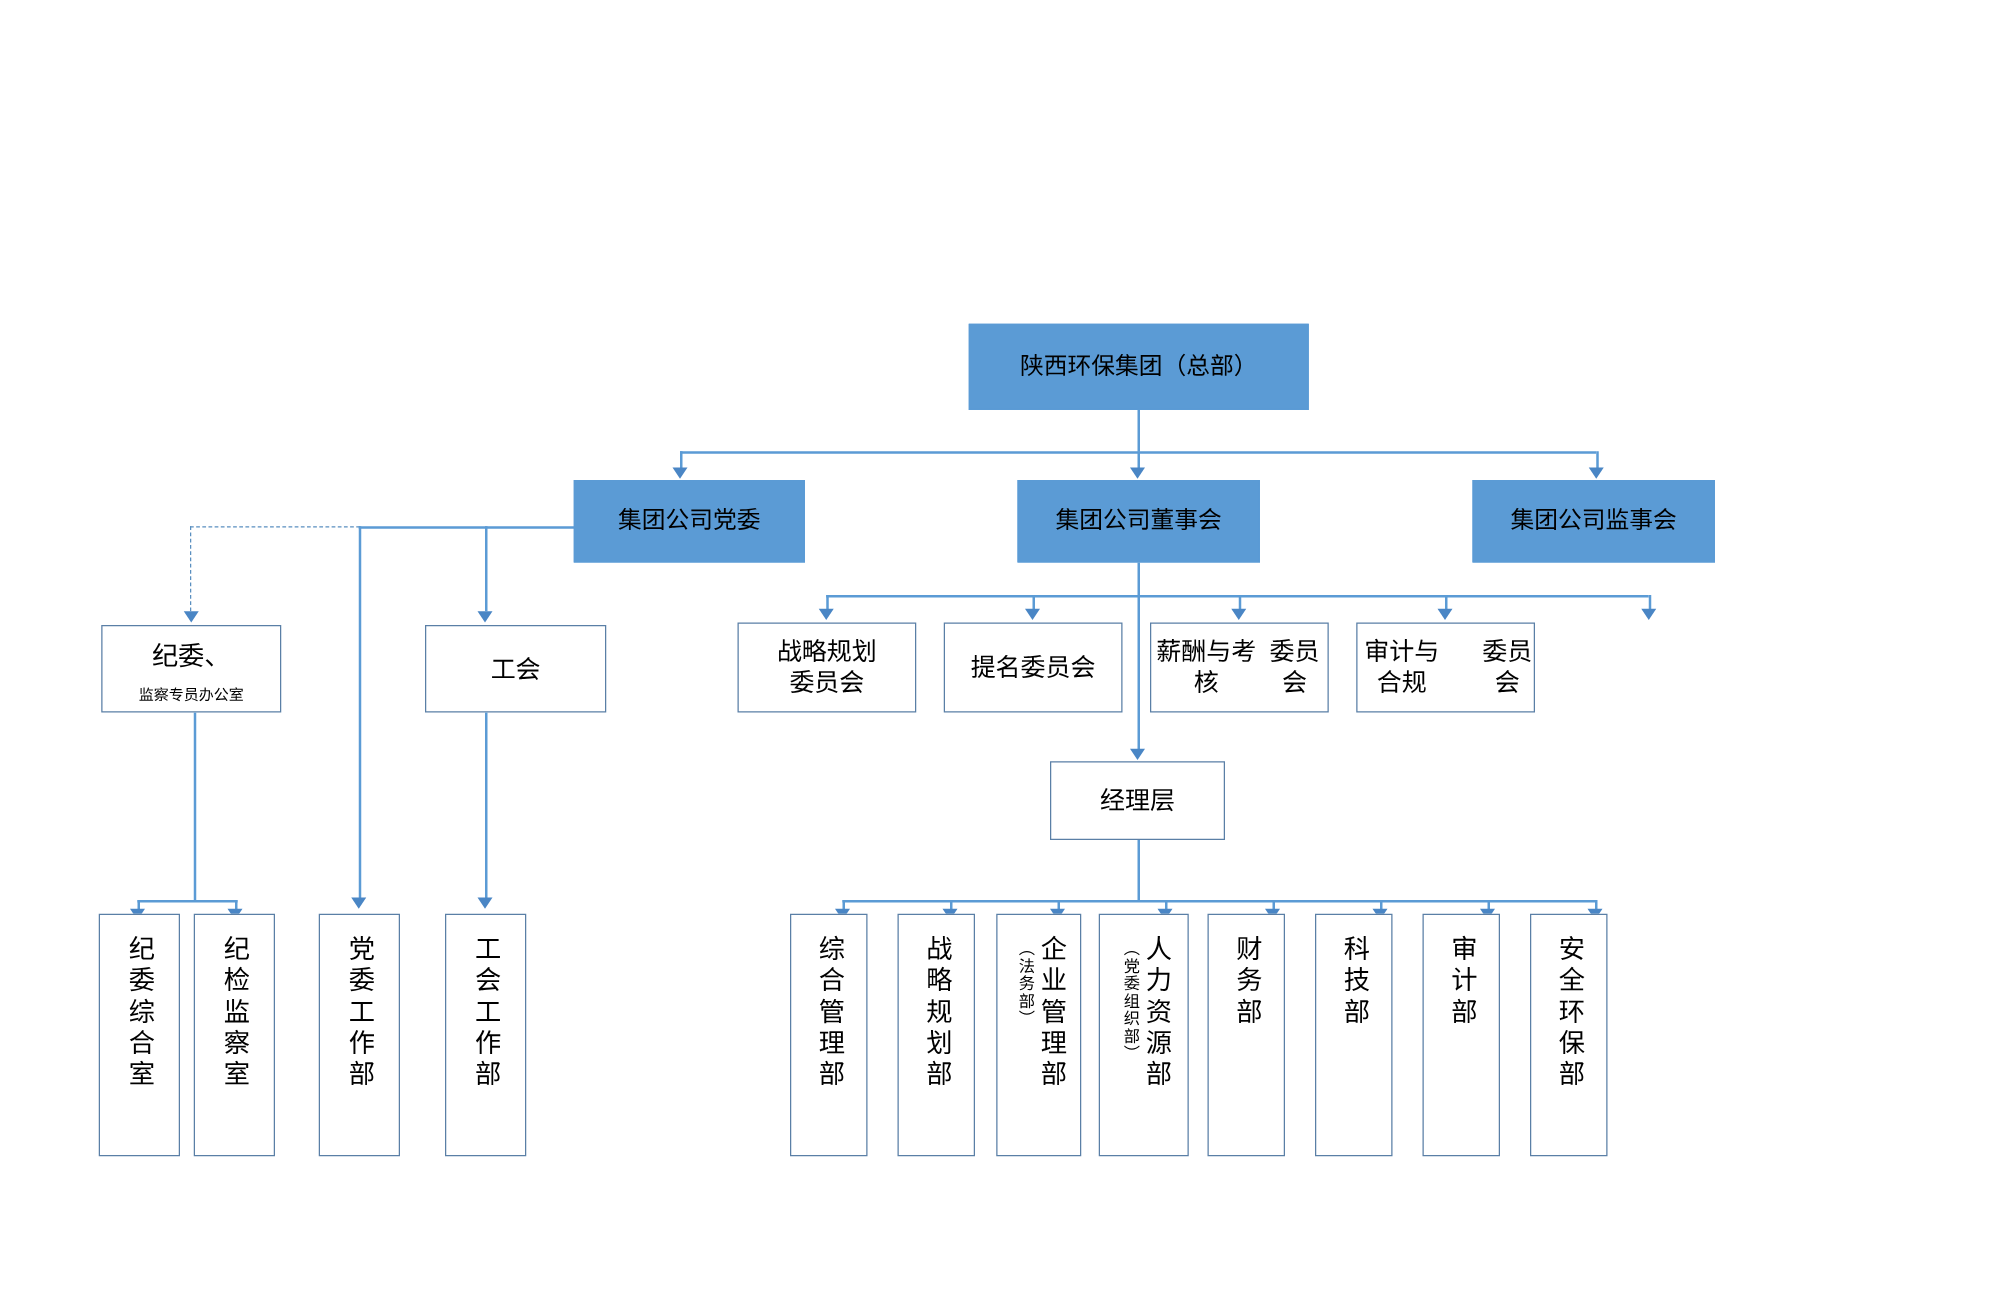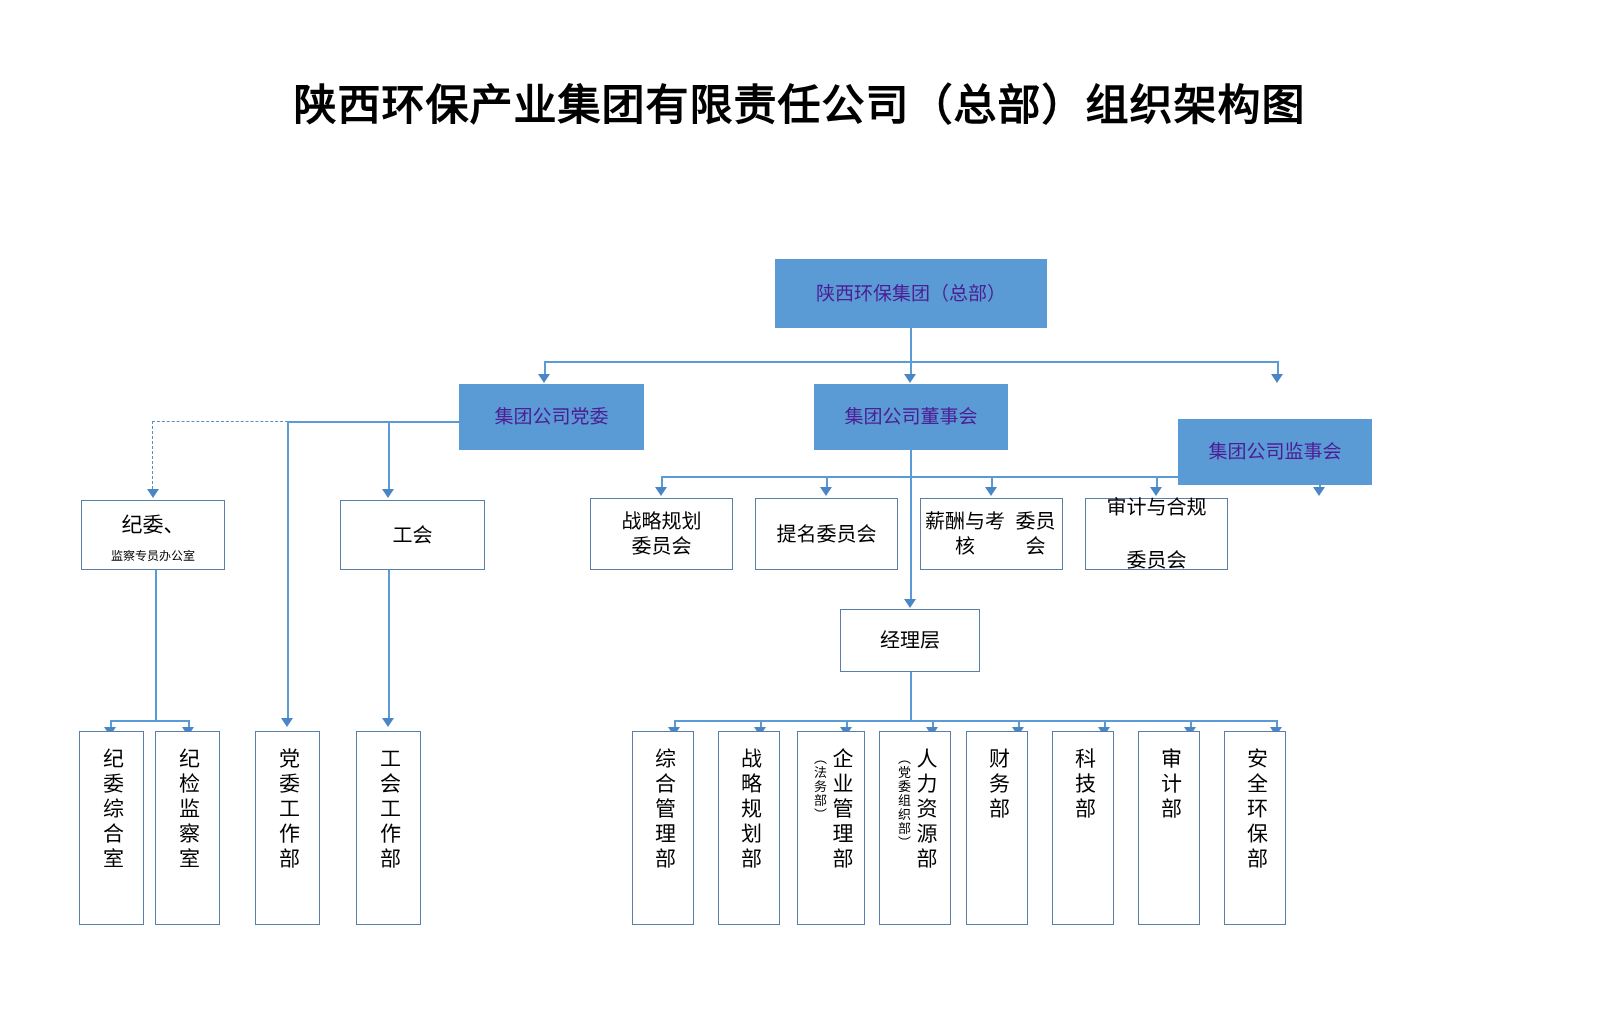--- a/index.html
+++ b/index.html
@@ -35,21 +35,21 @@
     position: absolute;
     box-sizing: border-box;
     display: flex;
     align-items: center;
     justify-content: center;
     text-align: center;
   }
   .node.filled {
     background: #5B9BD5;
     border: 1px solid #5B9BD5;
-    color: #4c1d95;
+    color: #000000;
     font-size: 19px;
     font-weight: normal;
   }
   .node.outline {
     background: #ffffff;
     border: 1px solid #5a7fa6;
     color: #000000;
     font-size: 20px;
   }
   .node .label {
@@ -117,21 +117,20 @@
     border-left: 6px solid transparent;
     border-right: 6px solid transparent;
     border-top: 9px solid #4a86c5;
   }
 </style>
 </head>
 <body>
 
 <div id="canvas">
 
-  <div id="chart-title">陕西环保产业集团有限责任公司（总部）组织架构图</div>
 
   <div class="node filled" style="left:775px; top:259px; width:272px; height:69px;">
     <span class="label">陕西环保集团（总部）</span>
   </div>
 
   <div class="ln v" style="left:910px; top:328px; height:33px;"></div>
 
   <div class="ln h" style="left:544px; top:361px; width:733px;"></div>
   <div class="ln v" style="left:544px; top:361px; height:14px;"></div>
   <div class="arrow" style="left:538px; top:374px;"></div>
@@ -141,21 +140,21 @@
   <div class="arrow" style="left:1271px; top:374px;"></div>
 
   <div class="node filled" style="left:459px; top:384px; width:185px; height:66px;">
     <span class="label">集团公司党委</span>
   </div>
 
   <div class="node filled" style="left:814px; top:384px; width:194px; height:66px;">
     <span class="label">集团公司董事会</span>
   </div>
 
-  <div class="node filled" style="left:1178px; top:384px; width:194px; height:66px;margin-top:35px;">
+  <div class="node filled" style="left:1178px; top:384px; width:194px; height:66px;">
     <span class="label">集团公司监事会</span>
   </div>
 
   <div class="ln h" style="left:287px; top:421px; width:173px;"></div>
 
   <div class="ln dash-h" style="left:152px; top:421px; width:136px;"></div>
   <div class="ln dash-v" style="left:152px; top:421px; height:68px;"></div>
   <div class="arrow" style="left:147px; top:489px;"></div>
 
   <div class="ln v" style="left:287px; top:421px; height:299px;"></div>
@@ -213,21 +212,21 @@
     <span class="label">战略规划</span>
     <span class="label">委员会</span>
   </div>
   <div class="node outline" style="left:755px; top:498px; width:143px; height:72px;">
     <span class="label">提名委员会</span>
   </div>
   <div class="node outline" style="left:920px; top:498px; width:143px; height:72px; flex-direction:row;">
     <span class="label">薪酬与考核</span>
     <span class="label">委员会</span>
   </div>
-  <div class="node outline" style="left:1085px; top:498px; width:143px; height:72px; flex-direction:column;gap:28px;">
+  <div class="node outline" style="left:1085px; top:498px; width:143px; height:72px; flex-direction:row;gap:28px;">
     <span class="label">审计与合规</span>
     <span class="label">委员会</span>
   </div>
 
   <div class="ln v" style="left:910px; top:476px; height:125px;"></div>
   <div class="arrow" style="left:904px; top:599px;"></div>
   <div class="node outline" style="left:840px; top:609px; width:140px; height:63px;">
     <span class="label">经理层</span>
   </div>
 

